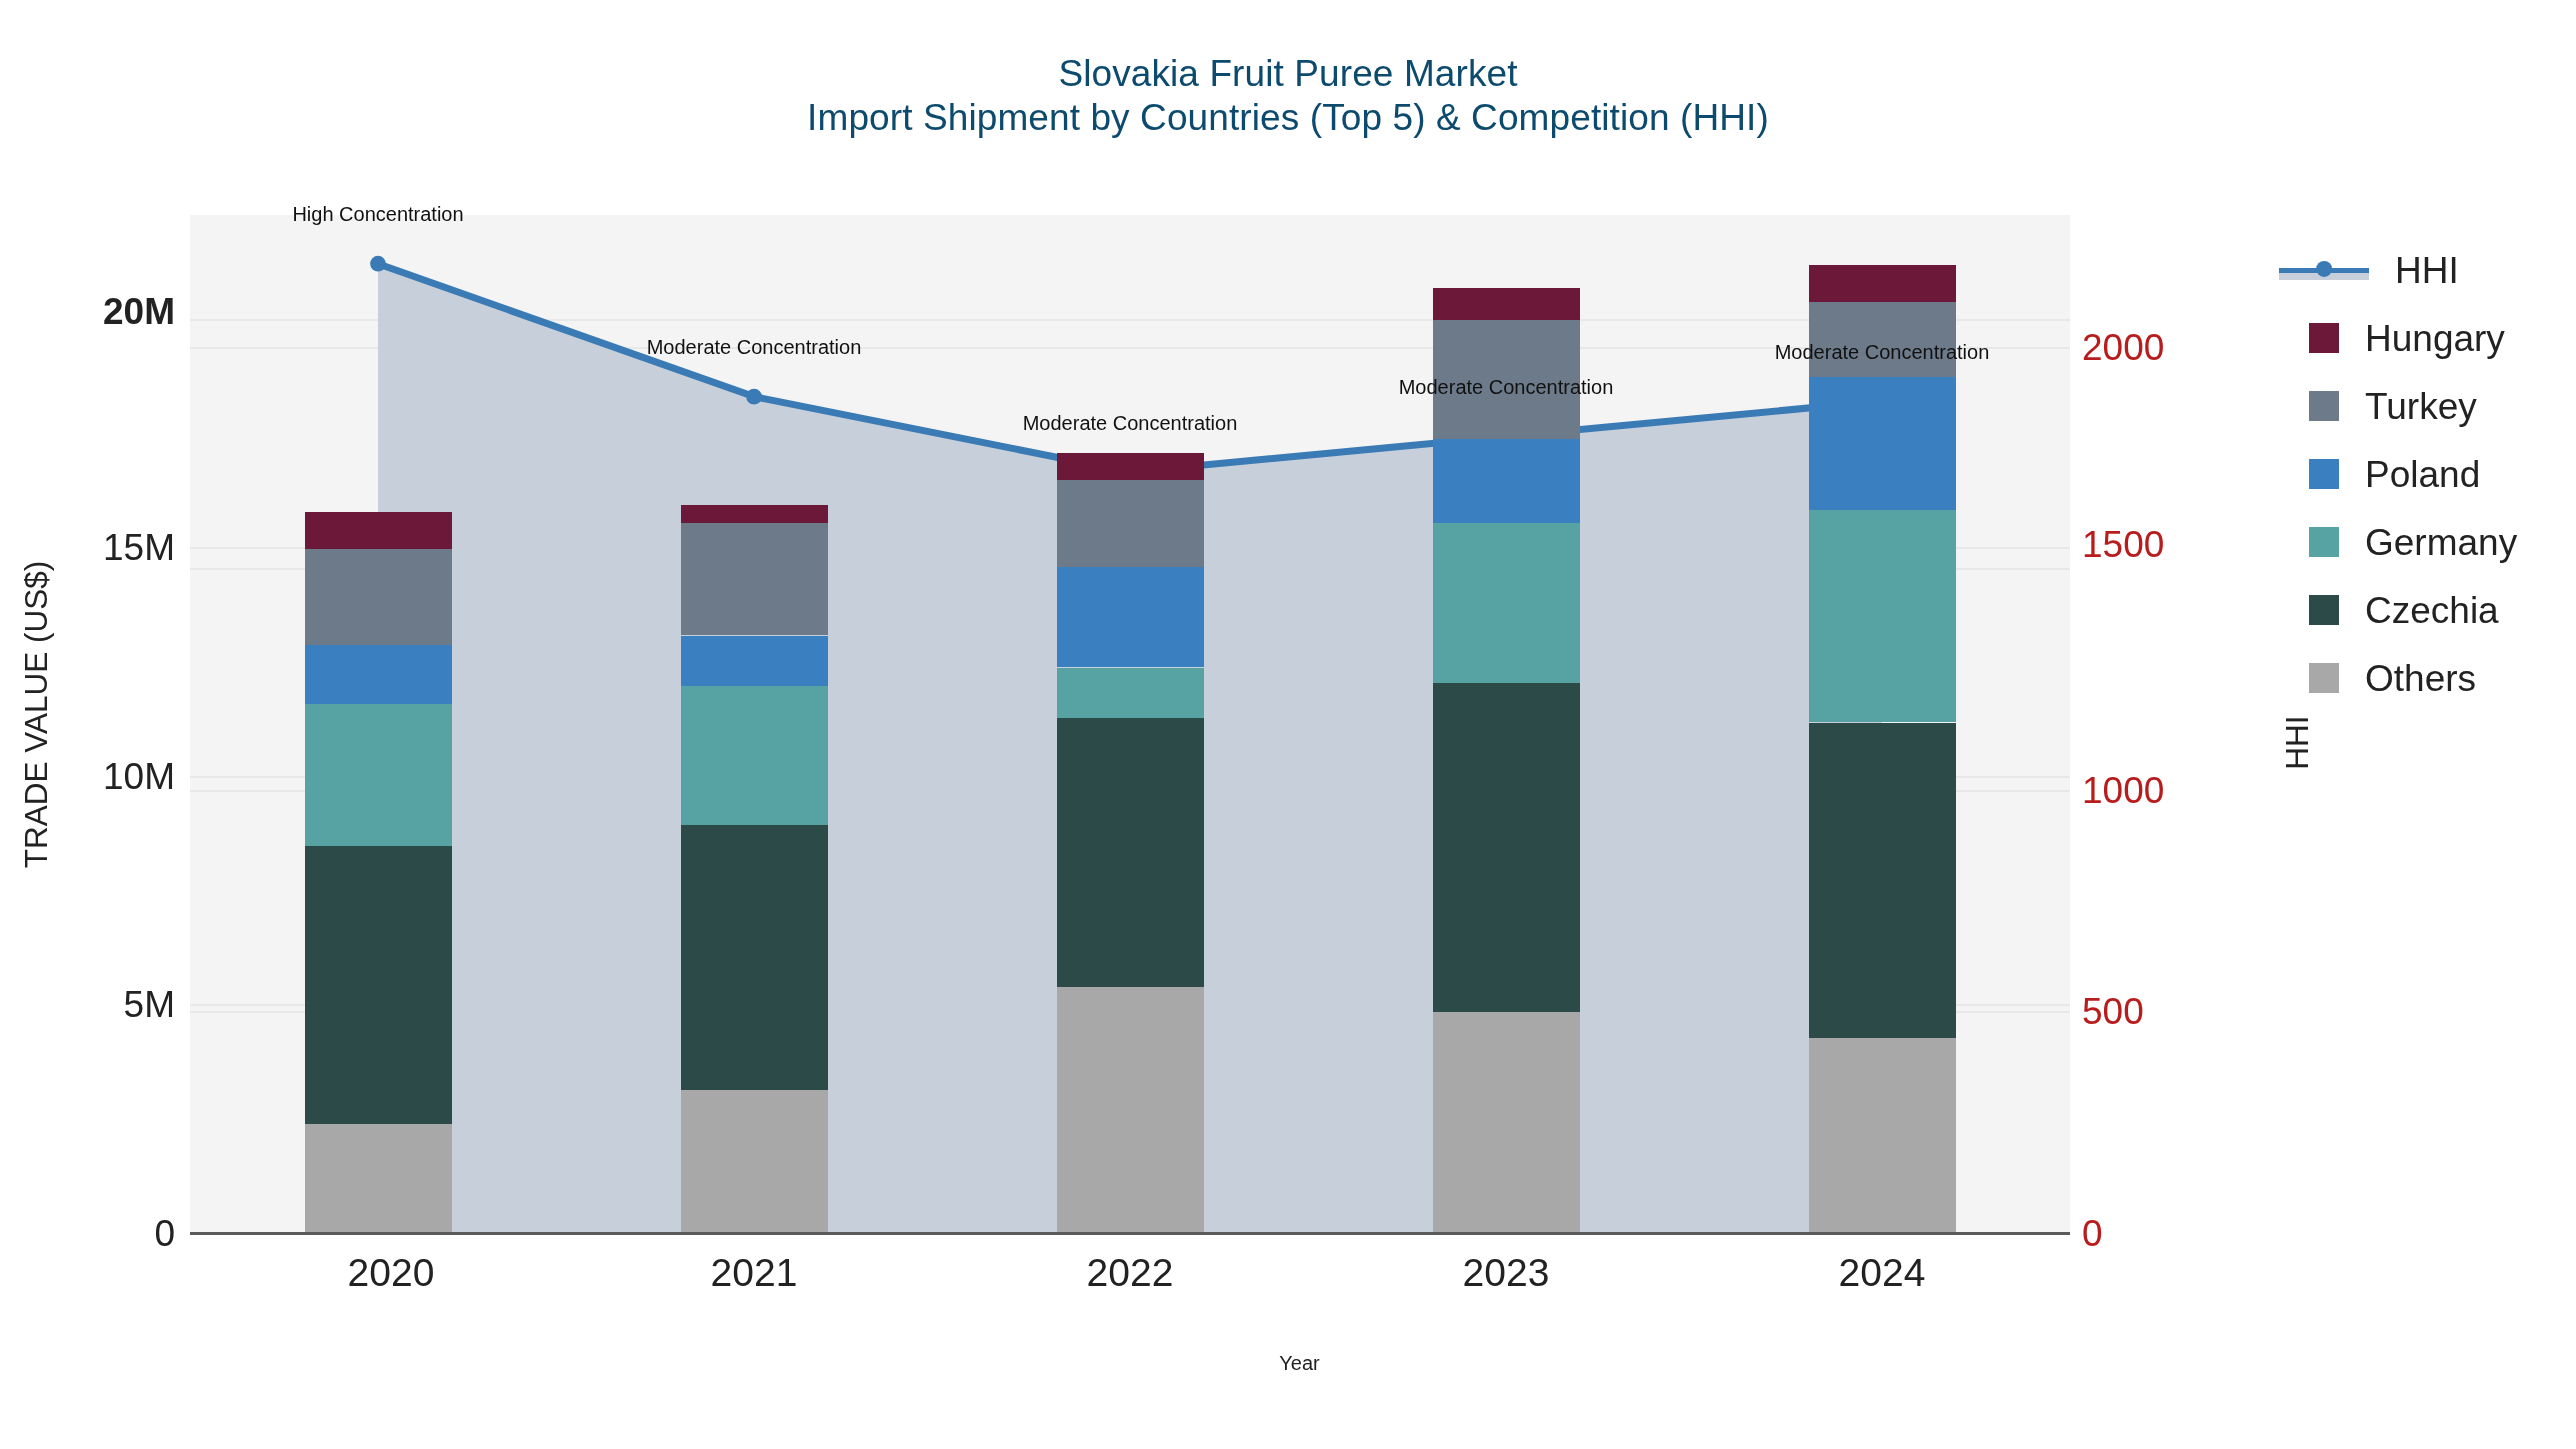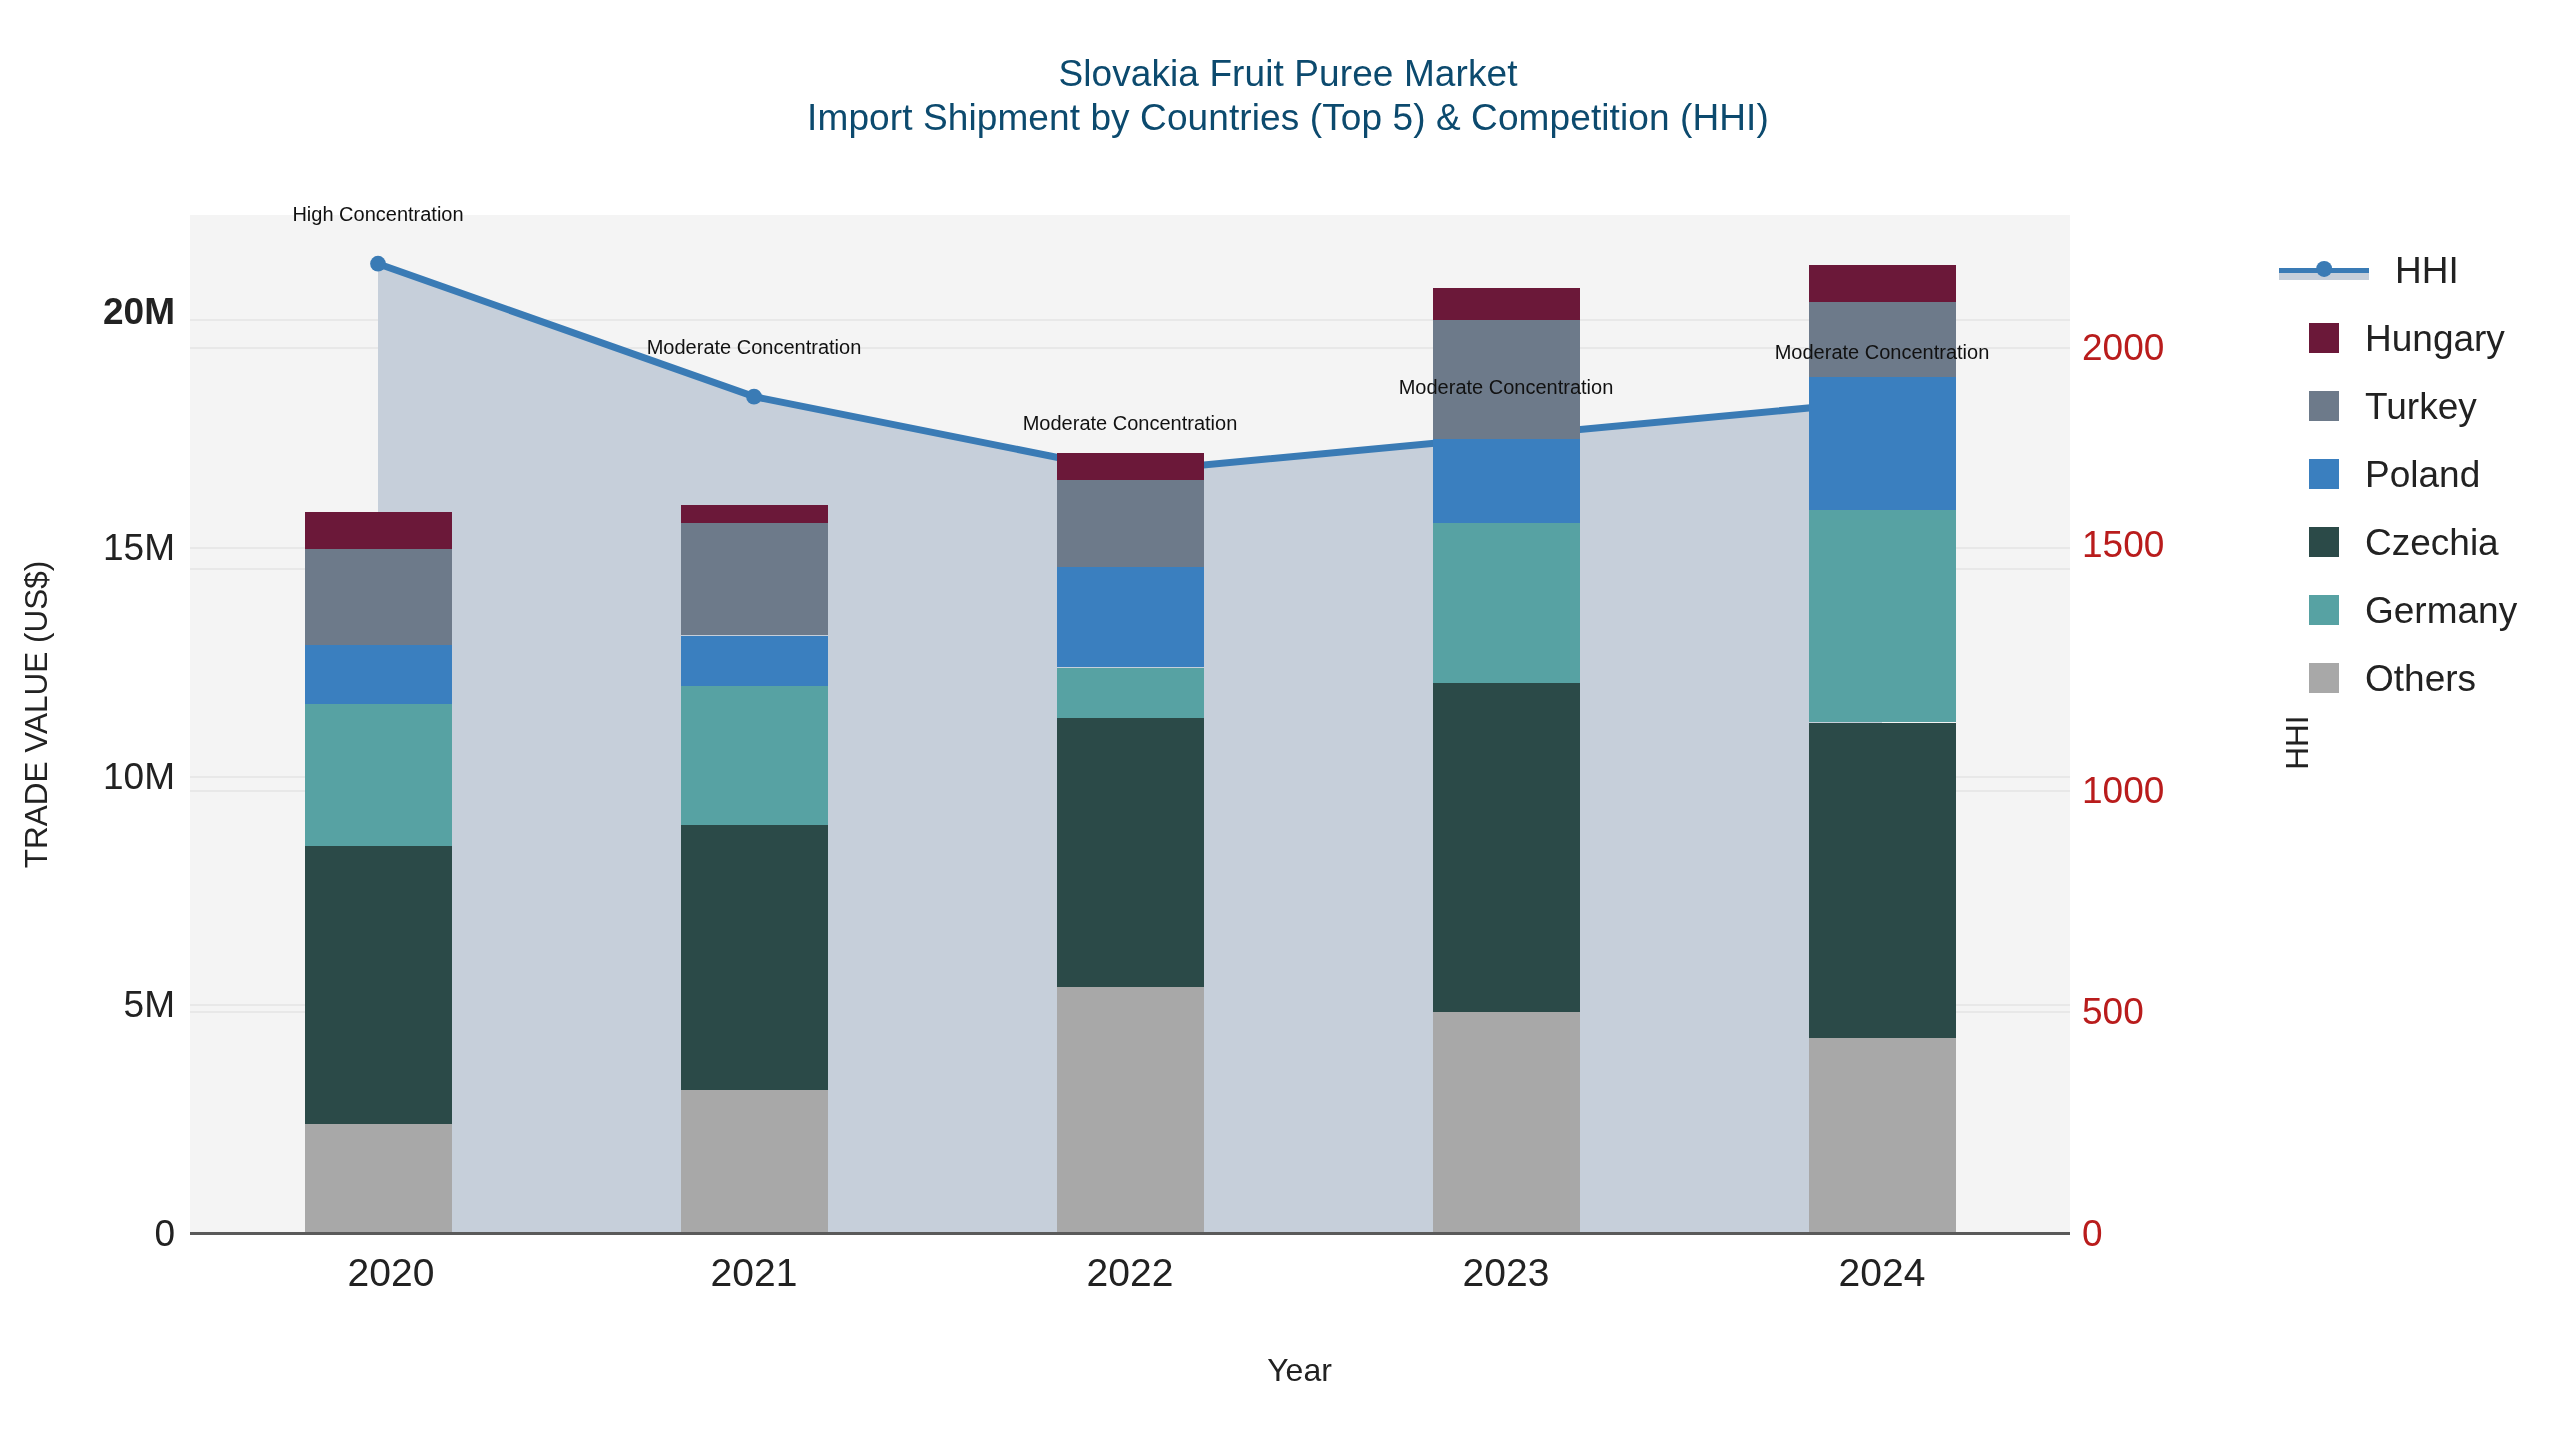--- a/index.html
+++ b/index.html
@@ -63,21 +63,21 @@
     font-size:31.5px;color:#222;white-space:nowrap;
   }
   #ylabel-right{
     position:absolute;left:2154px;top:724px;
     width:286px;text-align:center;
     transform:rotate(-90deg);
     font-size:31.5px;color:#222;white-space:nowrap;
   }
   #xlabel{
     position:absolute;left:0;right:0;top:1352px;
-    text-align:center;font-size:32px;color:#222;padding-left:23px;
+    text-align:center;font-size:20px;color:#222;padding-left:23px;
   }
 
   
   .bar-stack{position:absolute;bottom:0;}
   .bar-seg{position:absolute;width:100%;}
 
   
   #hhi-svg{position:absolute;left:0;top:0;width:100%;height:100%;overflow:visible;}
 
   
@@ -244,26 +244,26 @@
       </div>
       <div class="legend-row">
         <div class="legend-swatch" style="background: rgb(109, 122, 138);"></div>
         <span class="legend-label">Turkey</span>
       </div>
       <div class="legend-row">
         <div class="legend-swatch" style="background: rgb(58, 127, 191);"></div>
         <span class="legend-label">Poland</span>
       </div>
       <div class="legend-row">
+        <div class="legend-swatch" style="background: rgb(87, 162, 163);"></div>
+        <span class="legend-label">Germany</span>
+      </div>
+      <div class="legend-row">
         <div class="legend-swatch" style="background: rgb(43, 74, 72);"></div>
         <span class="legend-label">Czechia</span>
       </div>
       <div class="legend-row">
-        <div class="legend-swatch" style="background: rgb(87, 162, 163);"></div>
-        <span class="legend-label">Germany</span>
-      </div>
-      <div class="legend-row">
         <div class="legend-swatch" style="background: rgb(168, 168, 168);"></div>
         <span class="legend-label">Others</span>
       </div>
     </div>
 </div>
 
 
 </body></html>

